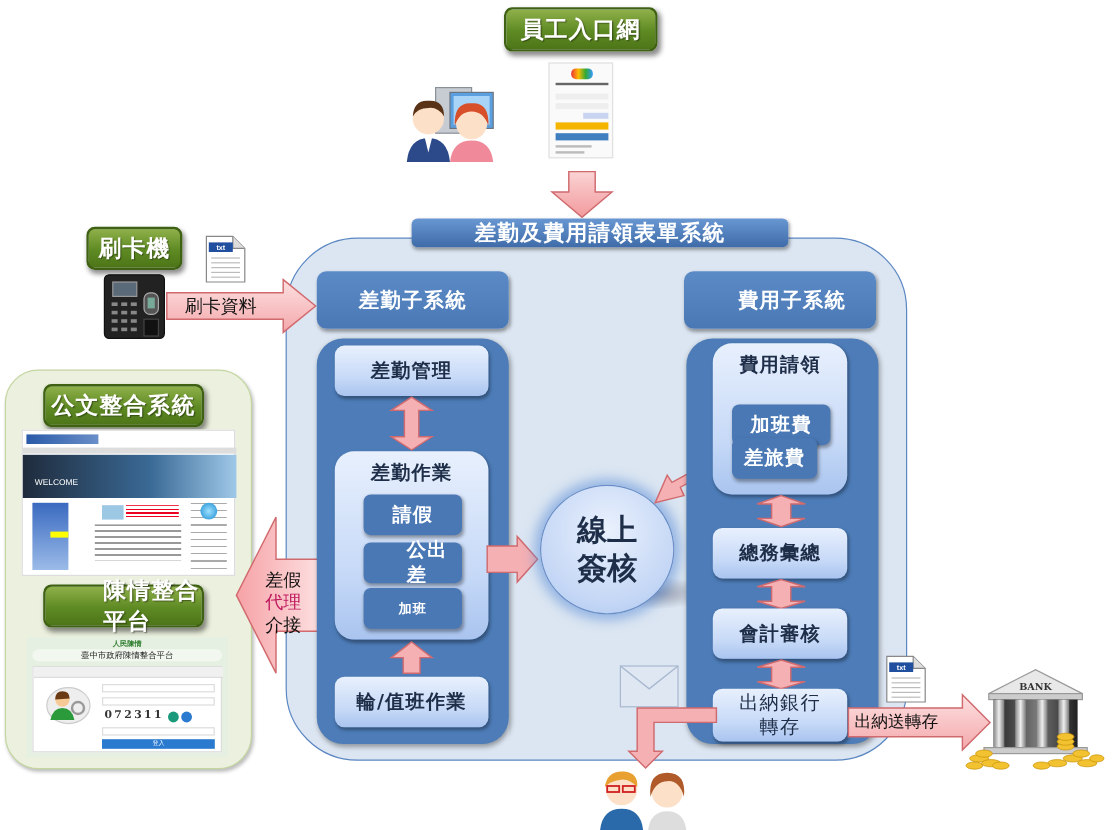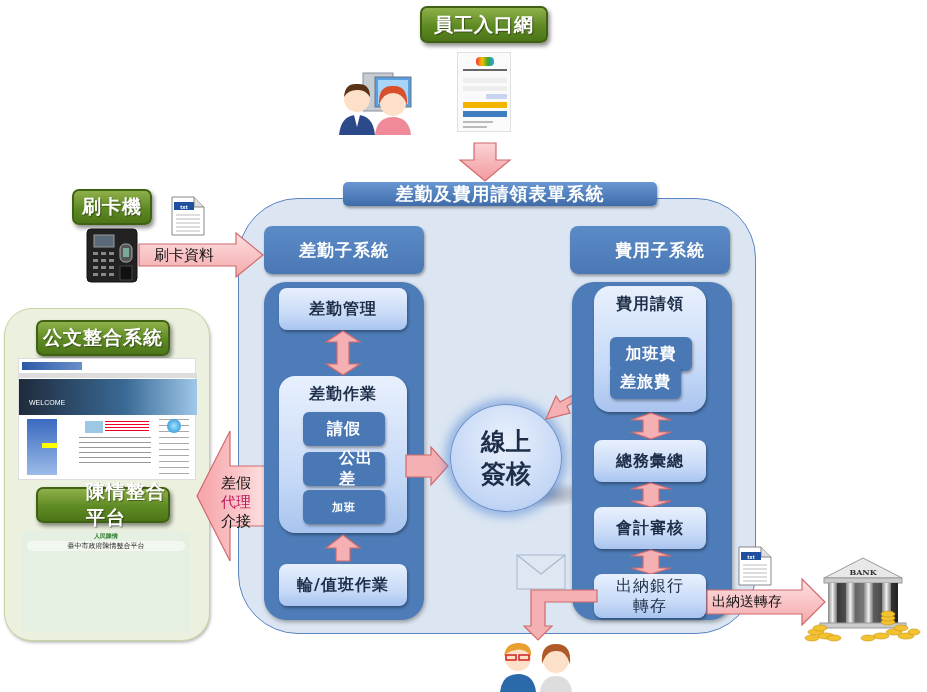--- a/index.html
+++ b/index.html
@@ -130,20 +130,37 @@
   <div class="abs" style="left:60px;top:78px;width:72px;height:30px;background:repeating-linear-gradient(#999 0 1px,transparent 1px 5px);"></div>
   <div class="abs" style="left:140px;top:60px;width:30px;height:56px;background:repeating-linear-gradient(#aaa 0 1px,#fff 1px 6px);"></div>
   <div class="abs" style="left:148px;top:60px;width:14px;height:14px;background:radial-gradient(#9fe2ff,#1a8ad0);border-radius:50%;"></div>
 </div>
 
 <div class="abs green-label" style="left:36px;top:487px;width:134px;height:36px;font-size:19px;padding-left:48px;">陳情整合平台</div>
 
 <div class="abs" style="left:22px;top:531px;width:168px;height:100px;background:#e6f0e2;">
   <div class="abs" style="left:0;top:1px;width:168px;text-align:center;font-size:6px;color:#2a7a2a;font-weight:bold;">人民陳情</div>
   <div class="abs" style="left:5px;top:10px;width:158px;height:10px;text-align:center;font-size:7px;color:#222;background:#f2f7ef;border-radius:5px;line-height:10px;">臺中市政府陳情整合平台</div>
+  <div class="abs" style="left:5px;top:24px;width:158px;height:72px;background:#fff;border:1px solid #ddd;">
+    <div class="abs" style="left:0;top:0;width:158px;height:9px;background:#f0f0f0;border-bottom:1px solid #ddd;"></div>
+    <svg class="abs" style="left:10px;top:16px;" width="38" height="32" viewBox="0 0 38 32">
+      <ellipse cx="19" cy="16" rx="18" ry="15" fill="#eee" stroke="#ccc"></ellipse>
+      <circle cx="14" cy="11" r="6" fill="#f6c996"></circle>
+        <path d="M8 11 Q8 4 14 4 Q20 4 20 10Z" fill="#6a3a14"></path>
+      <path d="M4 28 Q6 18 14 18 Q22 18 24 28Z" fill="#2a9a3a"></path>
+      <circle cx="27" cy="18" r="5" fill="none" stroke="#999" stroke-width="2"></circle>
+    </svg>
+    <div class="abs" style="left:57px;top:14px;width:94px;height:7px;border:1px solid #ddd;"></div>
+    <div class="abs" style="left:57px;top:25px;width:94px;height:7px;border:1px solid #ddd;"></div>
+    <div class="abs" style="left:59px;top:35px;font-size:9px;font-family:'DejaVu Serif',serif;font-weight:bold;letter-spacing:2px;color:#333;">072311</div>
+    <div class="abs" style="left:112px;top:37px;width:9px;height:9px;border-radius:50%;background:#1a9a7a;"></div>
+    <div class="abs" style="left:123px;top:37px;width:9px;height:9px;border-radius:50%;background:#2a7ad0;"></div>
+    <div class="abs" style="left:57px;top:50px;width:94px;height:7px;border:1px solid #ddd;"></div>
+    <div class="abs" style="left:57px;top:60px;width:94px;height:8px;background:#2a7ad0;color:#fff;font-size:5px;text-align:center;line-height:8px;">登入</div>
+  </div>
 </div>
 
 <div class="abs" style="left:196px;top:430px;width:72px;height:132px;text-align:right;">
   <svg class="abs" style="left:0;top:0;" width="72" height="132" viewBox="0 0 72 132">
     <defs>
         <linearGradient id="pk3" x1="0" y1="0" x2="1" y2="0">
           <stop offset="0" stop-color="#f6a2a6"></stop>
           <stop offset="1" stop-color="#fde0e1"></stop>
         </linearGradient>
       </defs>

